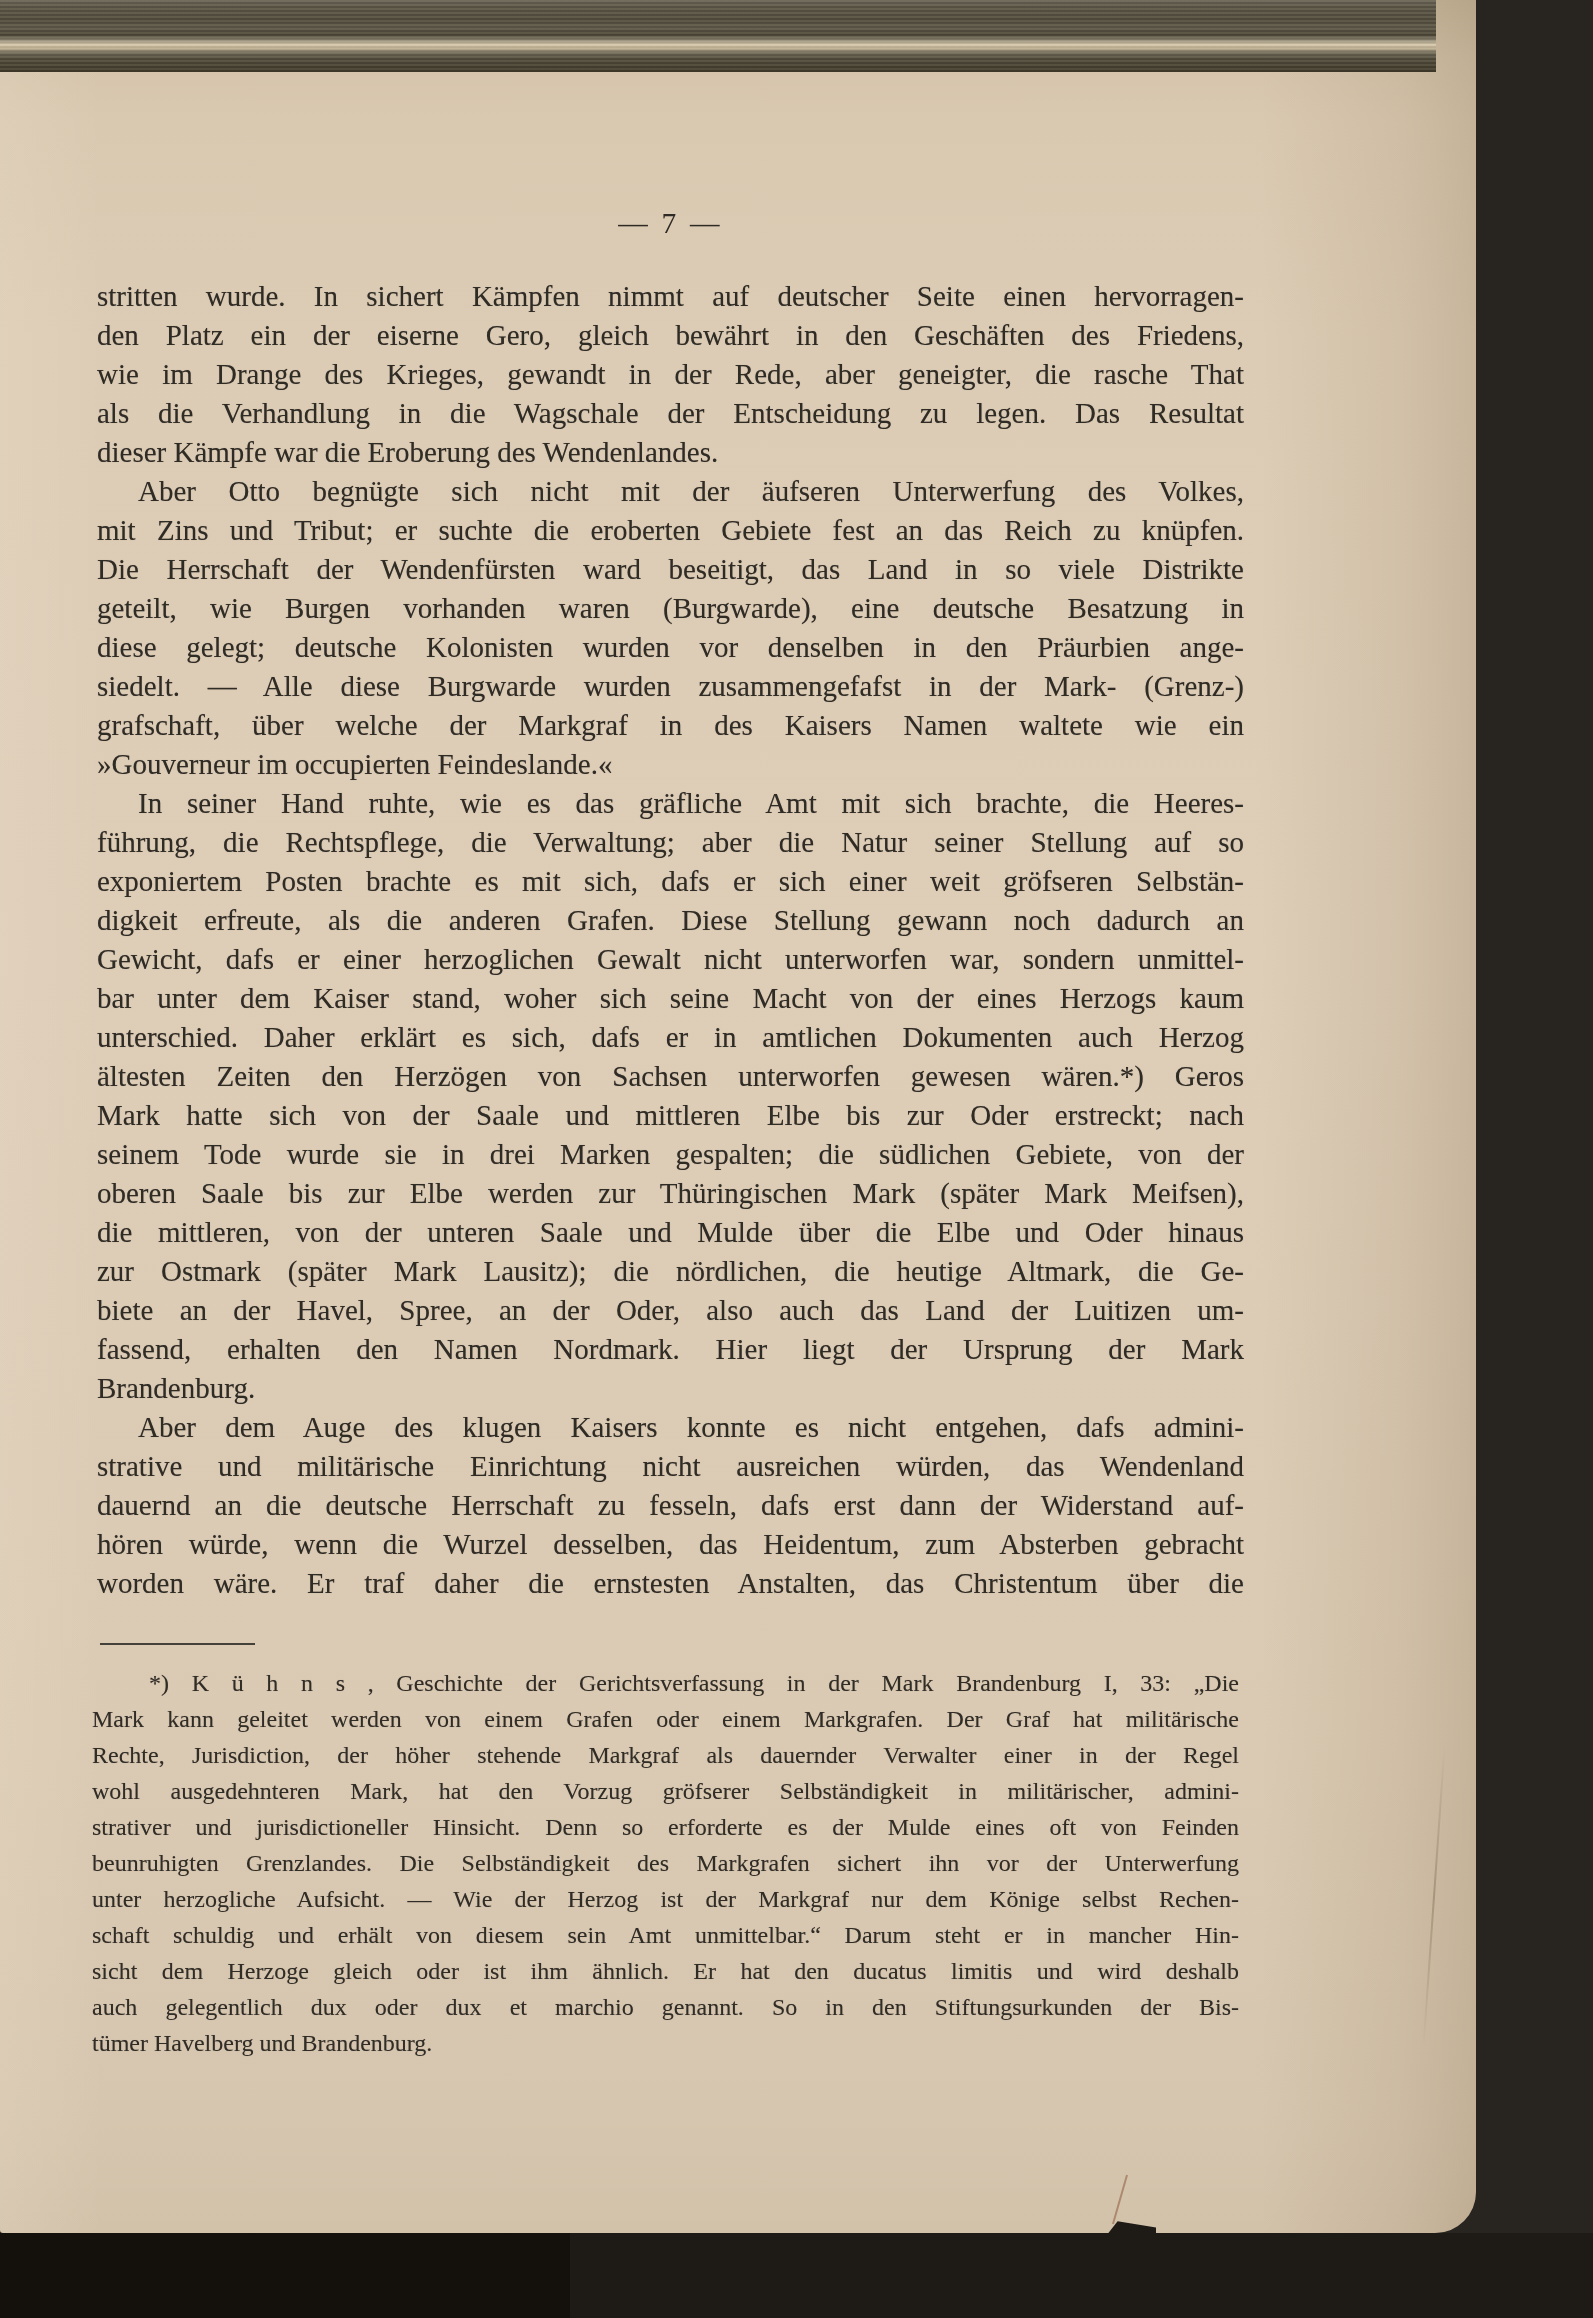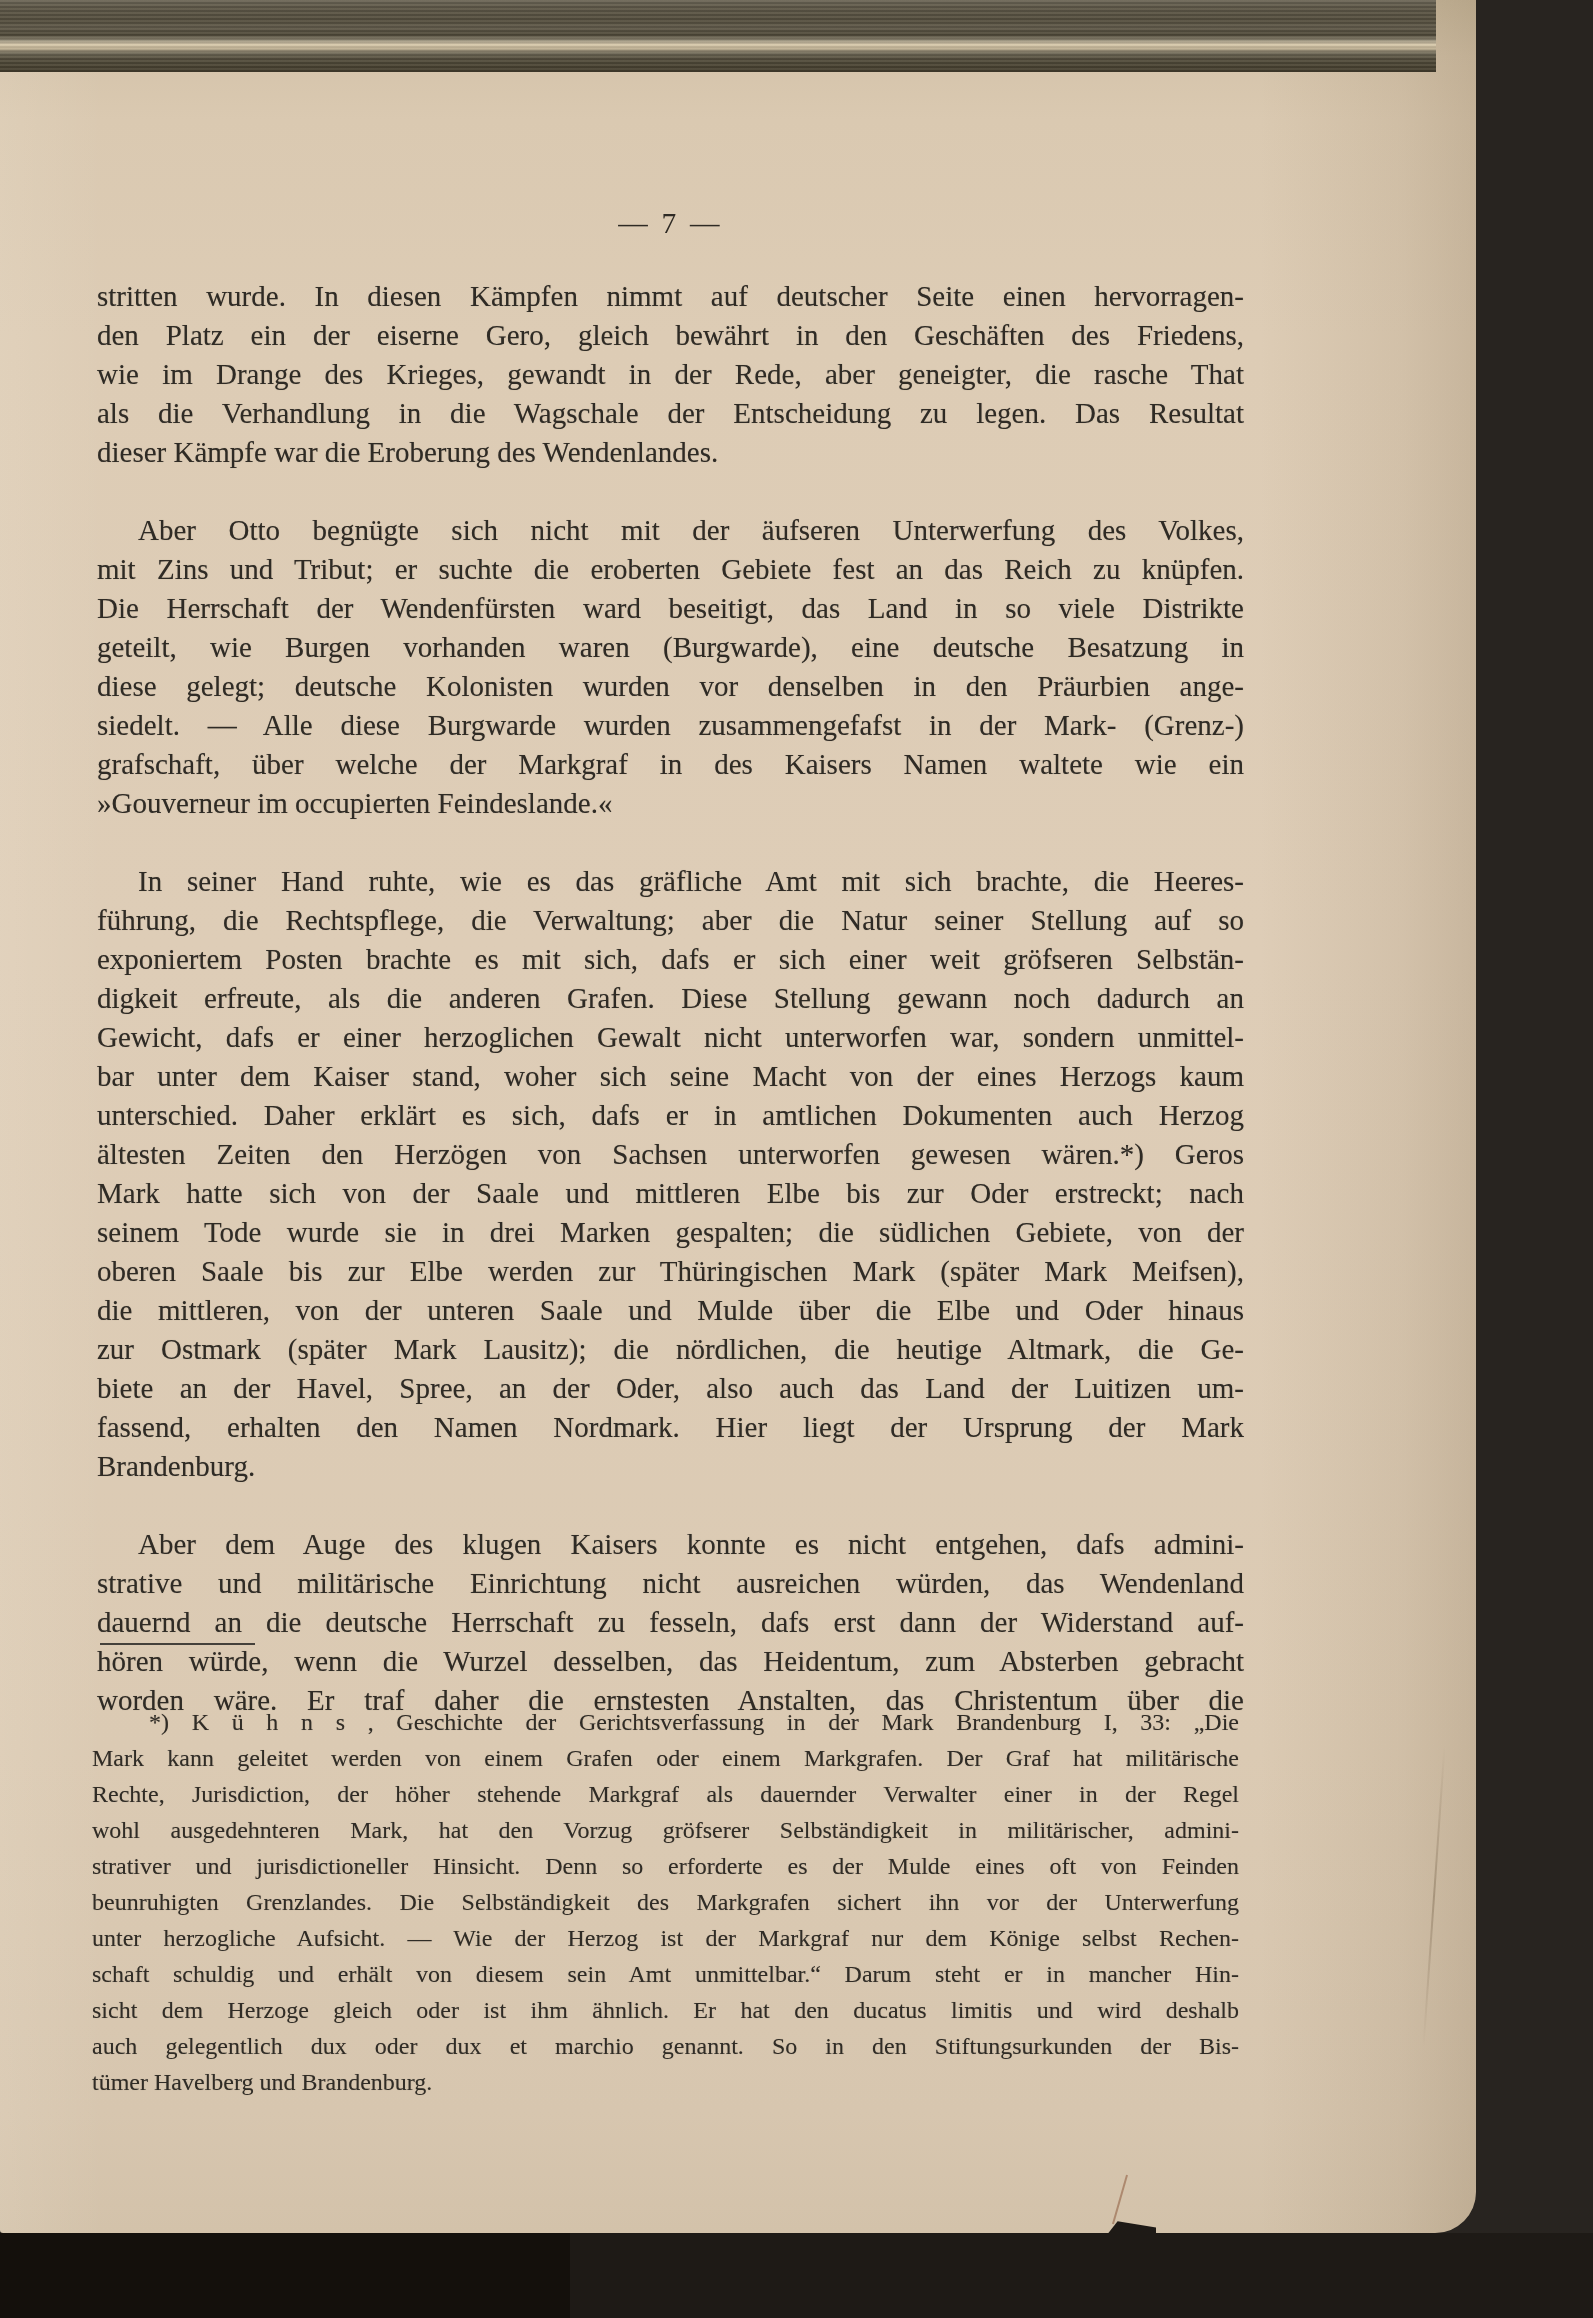--- a/index.html
+++ b/index.html
@@ -56,21 +56,21 @@
     color: #2e2a24;
   }
   .body-text {
     position: absolute; left: 97px; top: 277px; width: 1147px;
     font-size: 29px; line-height: 39px;
     color: #2f2b25;
     text-shadow: 0 0 0.8px rgba(47,43,37,0.35);
   }
   .bline { white-space: normal; }
   .j { text-align: justify; text-align-last: justify; }
-  .ind { text-indent: 41px; margin-top: 39px; }
+  .ind { text-indent: 41px; }
   .footnote-rule {
     position: absolute; left: 100px; top: 1643px; width: 155px; height: 2.4px;
     background: #44403a;
   }
   .footnote-text {
     position: absolute; left: 92px; top: 1665px; width: 1147px;
     font-size: 24px; line-height: 36px;
     color: #302c26;
     text-shadow: 0 0 0.8px rgba(48,44,38,0.3);
   }
@@ -94,21 +94,21 @@
 </style>
 </head>
 <body>
 
 <div class="page">
   <div class="top-edges"></div>
 
   <div class="page-number">— 7 —</div>
 
   <div class="body-text">
-      <div class="bline j">stritten wurde.  In diesen Kämpfen nimmt auf deutscher Seite einen hervorragen-</div>
+      <div class="bline j">stritten wurde.  In sichert Kämpfen nimmt auf deutscher Seite einen hervorragen-</div>
       <div class="bline j">den Platz ein der eiserne Gero, gleich bewährt in den Geschäften des Friedens,</div>
       <div class="bline j">wie im Drange des Krieges, gewandt in der Rede, aber geneigter, die rasche That</div>
       <div class="bline j">als die Verhandlung in die Wagschale der Entscheidung zu legen.  Das Resultat</div>
       <div class="bline">dieser Kämpfe war die Eroberung des Wendenlandes.</div>
       <div class="bline j ind">Aber Otto begnügte sich nicht mit der äufseren Unterwerfung des Volkes,</div>
       <div class="bline j">mit Zins und Tribut; er suchte die eroberten Gebiete fest an das Reich zu knüpfen.</div>
       <div class="bline j">Die Herrschaft der Wendenfürsten ward beseitigt, das Land in so viele Distrikte</div>
       <div class="bline j">geteilt, wie Burgen vorhanden waren (Burgwarde), eine deutsche Besatzung in</div>
       <div class="bline j">diese gelegt; deutsche Kolonisten wurden vor denselben in den Präurbien ange-</div>
       <div class="bline j">siedelt. — Alle diese Burgwarde wurden zusammengefafst in der Mark- (Grenz-)</div>

